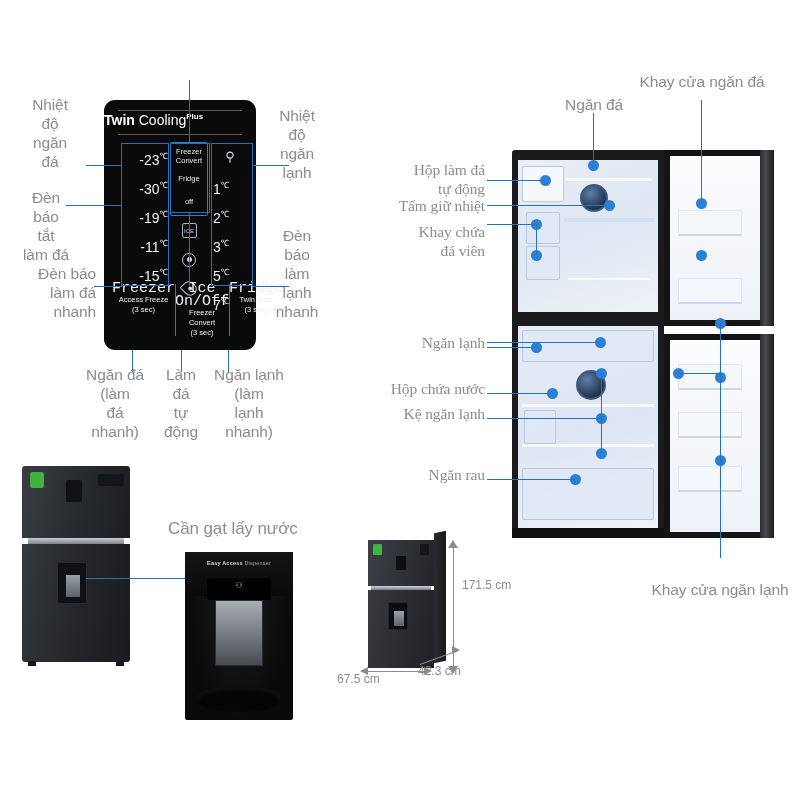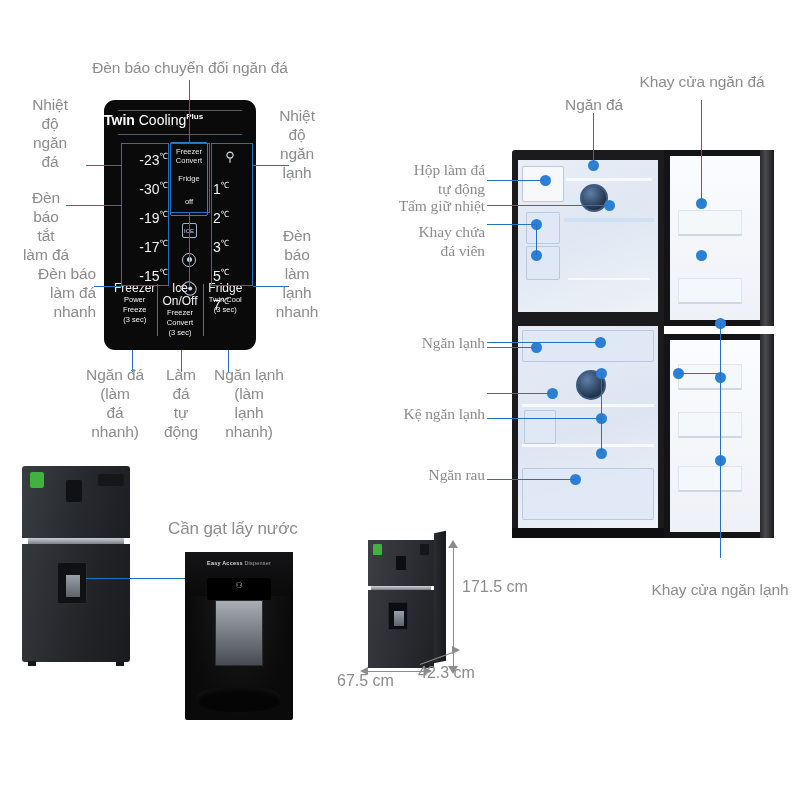--- a/index.html
+++ b/index.html
@@ -125,21 +125,21 @@
   .drop::after{content:"";width:4px;height:4px;border-radius:50%;background:#c8d6e6;transform:rotate(45deg);}
 
   #panel-footer {
     position: absolute; left: 8px; right: 8px; bottom: 12px;
     display: flex;
   }
   .fcell { flex: 1; text-align: center; color: #f0f0f0; position:relative;}
   .fcell + .fcell::before{
     content:""; position:absolute; left:0; top:2px; bottom:2px; width:1px; background:#6a6a6a;
   }
-  .fcell .f1 { font-size: 12px; line-height: 13px; }
+  .fcell .f1 { font-size: 15px; line-height: 13px; font-family: Liberation Mono, monospace; }
   .fcell .f2 { font-size: 7.5px; line-height: 10px; }
   .fcell .f3 { font-size: 7.5px; line-height: 10px; }
 
   
   .cbox { position:absolute; border:1.4px solid #2272c4; }
 
   
   #fridge-open {
     position: absolute;
     left: 512px; top: 148px;
@@ -274,39 +274,39 @@
   #df-side{position:absolute;left:66px;top:-8px;width:12px;height:130px;background:linear-gradient(90deg,#2a2c31,#17181b);transform:skewY(-12deg);}
   #df-handle{position:absolute;left:3px;top:46px;width:60px;height:4px;background:linear-gradient(180deg,#cfd2d8,#7a7e85);}
   #df-disp{position:absolute;left:20px;top:62px;width:20px;height:28px;background:#0c0d10;border:1px solid #25272b;}
   #df-disp::after{content:"";position:absolute;left:5px;top:8px;width:10px;height:15px;background:linear-gradient(180deg,#9aa0a8,#5d636b);}
   .df-badge{position:absolute;top:4px;width:9px;height:11px;background:#3fb23f;border-radius:1px;}
 
   .arrow { position:absolute; background:#8c8c8c; }
   .arrow.v { width:1.3px; }
   .arrow.h { height:1.3px; }
   .ahead { position:absolute; width:0;height:0; }
-  .dim-txt { position:absolute; color:#8c8c8c; font-size:16px; }
+  .dim-txt { position:absolute; color:#8c8c8c; font-size:12px; }
 </style>
 </head>
 <body>
 
 <div id="root">
 
   <div id="panel">
     <div id="rule-top" class="rule"></div>
     <div id="panel-logo">
       <span>Twin</span><span class="thin"> Cooling</span><span class="sup">Plus</span>
     </div>
     <div id="rule-bot" class="rule"></div>
 
     <div class="col" id="col-freezer">
       <div class="tval"><span>-23</span><span class="u">℃</span></div>
       <div class="tval"><span>-30</span><span class="u">℃</span></div>
       <div class="tval"><span>-19</span><span class="u">℃</span></div>
-      <div class="tval"><span>-17</span><span class="u">℃</span></div>
+      <div class="tval"><span>-11</span><span class="u">℃</span></div>
       <div class="tval"><span>-15</span><span class="u">℃</span></div>
     </div>
 
     <div class="col" id="col-mid">
       <div class="modebox">
         <div class="mode">Freezer
 Convert</div>
         <div class="mode">Fridge</div>
         <div class="mode">off</div>
       </div>
@@ -326,21 +326,21 @@
       <div class="tval"><span>1</span><span class="u">℃</span></div>
       <div class="tval"><span>2</span><span class="u">℃</span></div>
       <div class="tval"><span>3</span><span class="u">℃</span></div>
       <div class="tval"><span>5</span><span class="u">℃</span></div>
       <div class="tval"><span>7</span><span class="u">℃</span></div>
     </div>
 
     <div id="panel-footer">
       <div class="fcell">
         <div class="f1">Freezer</div>
-        <div class="f2">Power Freeze</div>
+        <div class="f2">Access Freeze</div>
         <div class="f3">(3 sec)</div>
       </div>
       <div class="fcell">
         <div class="f1">Ice On/Off</div>
         <div class="f2">Freezer Convert</div>
         <div class="f3">(3 sec)</div>
       </div>
       <div class="fcell">
         <div class="f1">Fridge</div>
         <div class="f2">Twin Cool</div>
@@ -359,21 +359,20 @@
   <div class="ln v" style="left:121px; top:205px; height:81px;"></div>
   <div class="ln h" style="left:94px; top:286px; width:28px;"></div>
   <div class="ln h" style="left:253px; top:165px; width:36px;"></div>
   <div class="ln h" style="left:253px; top:286px; width:36px;"></div>
   <div class="ln v" style="left:189px; top:213px; height:73px;"></div>
   <div class="ln v" style="left:132px; top:350px; height:22px;"></div>
   <div class="ln v" style="left:181px; top:350px; height:22px;"></div>
   <div class="ln v" style="left:228px; top:350px; height:22px;"></div>
   <div class="ln h" style="left:189px; top:80px; width:1px;"></div>
 
-  <div class="lbl c" style="left:50px; top:58px; width:280px;">Đèn báo chuyển đổi ngăn đá</div>
   <div class="lbl c" style="left:14px; top:95px; width:72px;">Nhiệt
 độ
 ngăn
 đá</div>
   <div class="lbl c" style="left:6px; top:188px; width:80px;">Đèn
 báo
 tắt
 làm đá</div>
   <div class="lbl c" style="left:4px; top:264px; width:92px;text-align:right;">Đèn báo
 làm đá
@@ -502,20 +501,21 @@
   <div class="ln v" style="left:720px; top:460px; height:98px;"></div>
 
   <div class="lbl c" style="left:548px; top:95px; width:92px;">Ngăn đá</div>
   <div class="lbl c" style="left:616px; top:72px; width:172px;">Khay cửa ngăn đá</div>
   <div class="lbl r" style="left:345px; top:160px; width:140px;">Hộp làm đá
 tự động</div>
   <div class="lbl r" style="left:345px; top:196px; width:140px;">Tấm giữ nhiệt</div>
   <div class="lbl r" style="left:345px; top:222px; width:140px;">Khay chứa
 đá viên</div>
   <div class="lbl r" style="left:345px; top:333px; width:140px;">Ngăn lạnh</div>
+  <div class="lbl r" style="left:330px; top:379px; width:155px;">Hộp chứa nước</div>
   <div class="lbl r" style="left:330px; top:404px; width:155px;">Kệ ngăn lạnh</div>
   <div class="lbl r" style="left:345px; top:465px; width:140px;">Ngăn rau</div>
   <div class="lbl c" style="left:630px; top:580px; width:180px;">Khay cửa ngăn lạnh</div>
 
   <div id="dfridge">
     <div id="df-side"></div>
     <div id="df-top">
       <div class="df-badge" style="left:5px;"></div>
       <div class="df-badge" style="right:5px;background:#14161a;"></div>
       <div style="position:absolute;left:28px;top:16px;width:10px;height:14px;background:#0d0e11;border-radius:1px;"></div>

